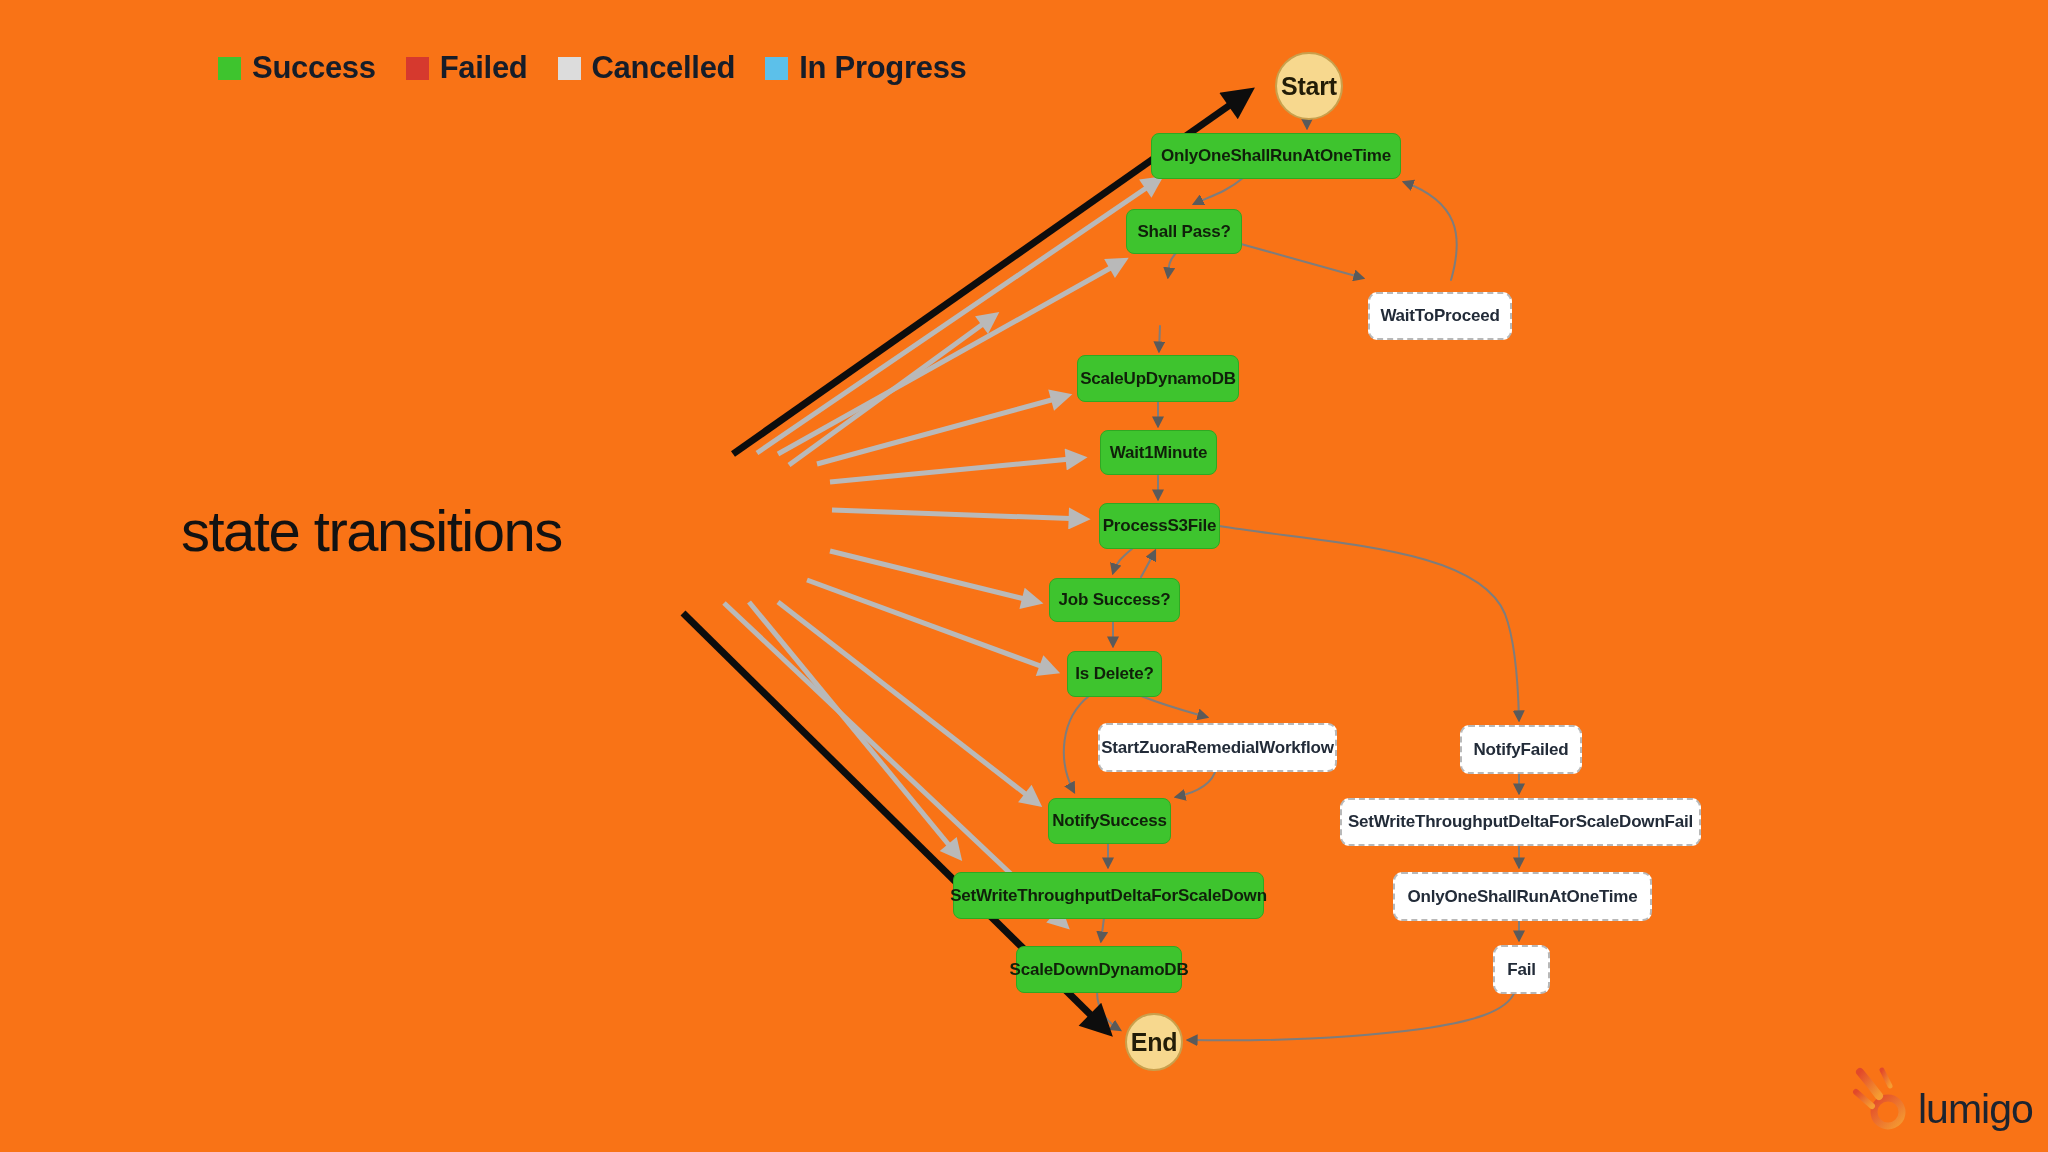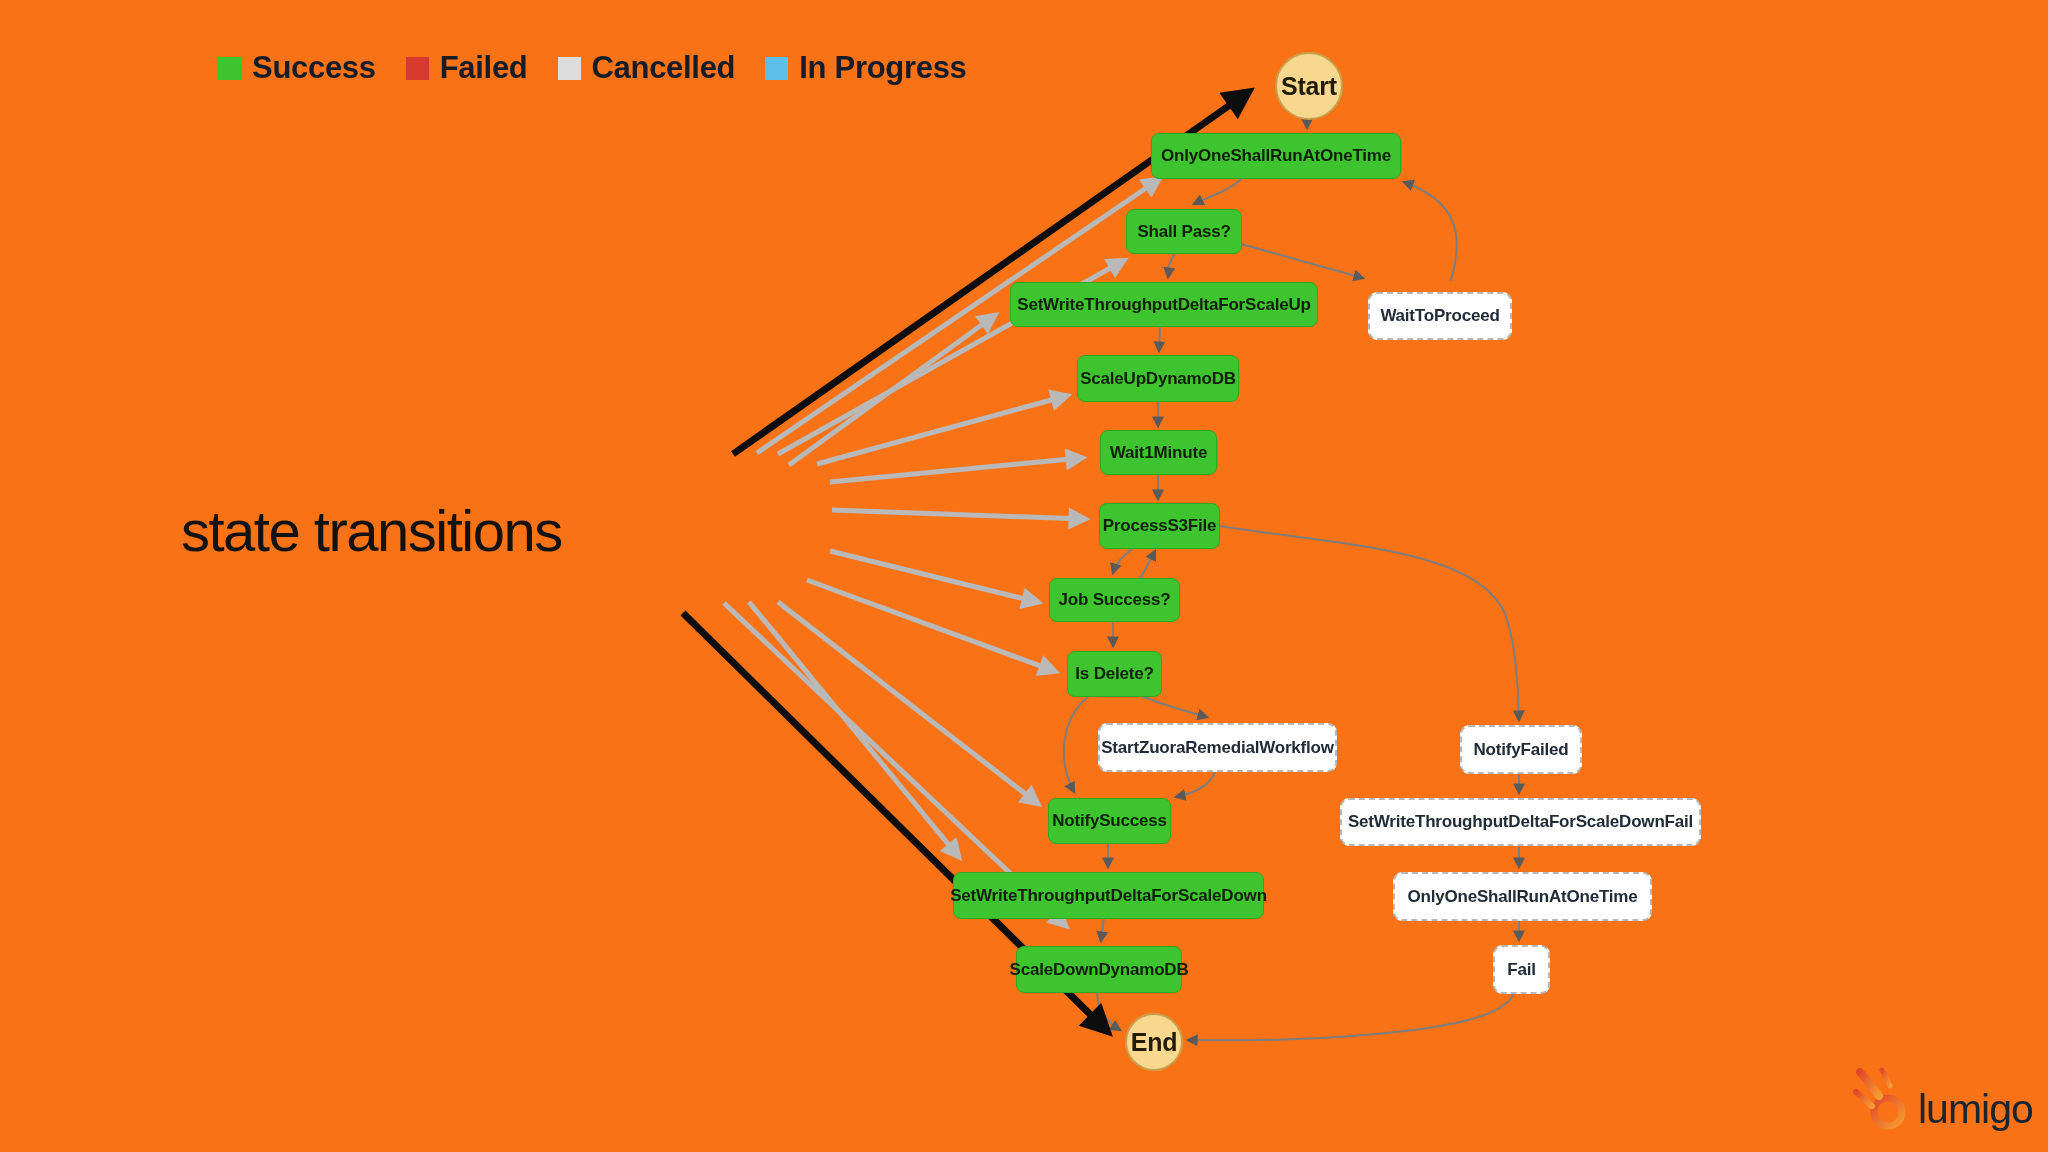--- a/index.html
+++ b/index.html
@@ -111,21 +111,20 @@
     <path class="ga" d="M724,603 L1065,925" marker-end="url(#m-gray)"></path>
 
     <path class="ba" d="M733,454 L1247,93" marker-end="url(#m-black)"></path>
     <path class="ba" d="M683,613 L1106,1030" marker-end="url(#m-black)"></path>
   </svg>
 
   <div class="node terminal" style="left:1275px;top:52px;width:64px;height:64px">Start</div>
   <div class="node success" style="left:1151px;top:133px;width:248px;height:44px">OnlyOneShallRunAtOneTime</div>
   <div class="node success" style="left:1126px;top:209px;width:114px;height:43px">Shall Pass?</div>
   <div class="node not-run" style="left:1368px;top:292px;width:140px;height:44px">WaitToProceed</div>
-  <div class="node success" style="left:1010px;top:282px;width:306px;height:43px">SetWriteThroughputDeltaForScaleUp</div>
   <div class="node success" style="left:1077px;top:355px;width:160px;height:45px">ScaleUpDynamoDB</div>
   <div class="node success" style="left:1100px;top:430px;width:115px;height:43px">Wait1Minute</div>
   <div class="node success" style="left:1099px;top:503px;width:119px;height:44px">ProcessS3File</div>
   <div class="node success" style="left:1049px;top:578px;width:129px;height:42px">Job Success?</div>
   <div class="node success" style="left:1067px;top:651px;width:93px;height:44px">Is Delete?</div>
   <div class="node not-run" style="left:1098px;top:723px;width:235px;height:45px">StartZuoraRemedialWorkflow</div>
   <div class="node success" style="left:1048px;top:798px;width:121px;height:44px">NotifySuccess</div>
   <div class="node success" style="left:953px;top:872px;width:309px;height:45px">SetWriteThroughputDeltaForScaleDown</div>
   <div class="node success" style="left:1016px;top:946px;width:164px;height:45px">ScaleDownDynamoDB</div>
   <div class="node terminal" style="left:1125px;top:1013px;width:54px;height:54px">End</div>

